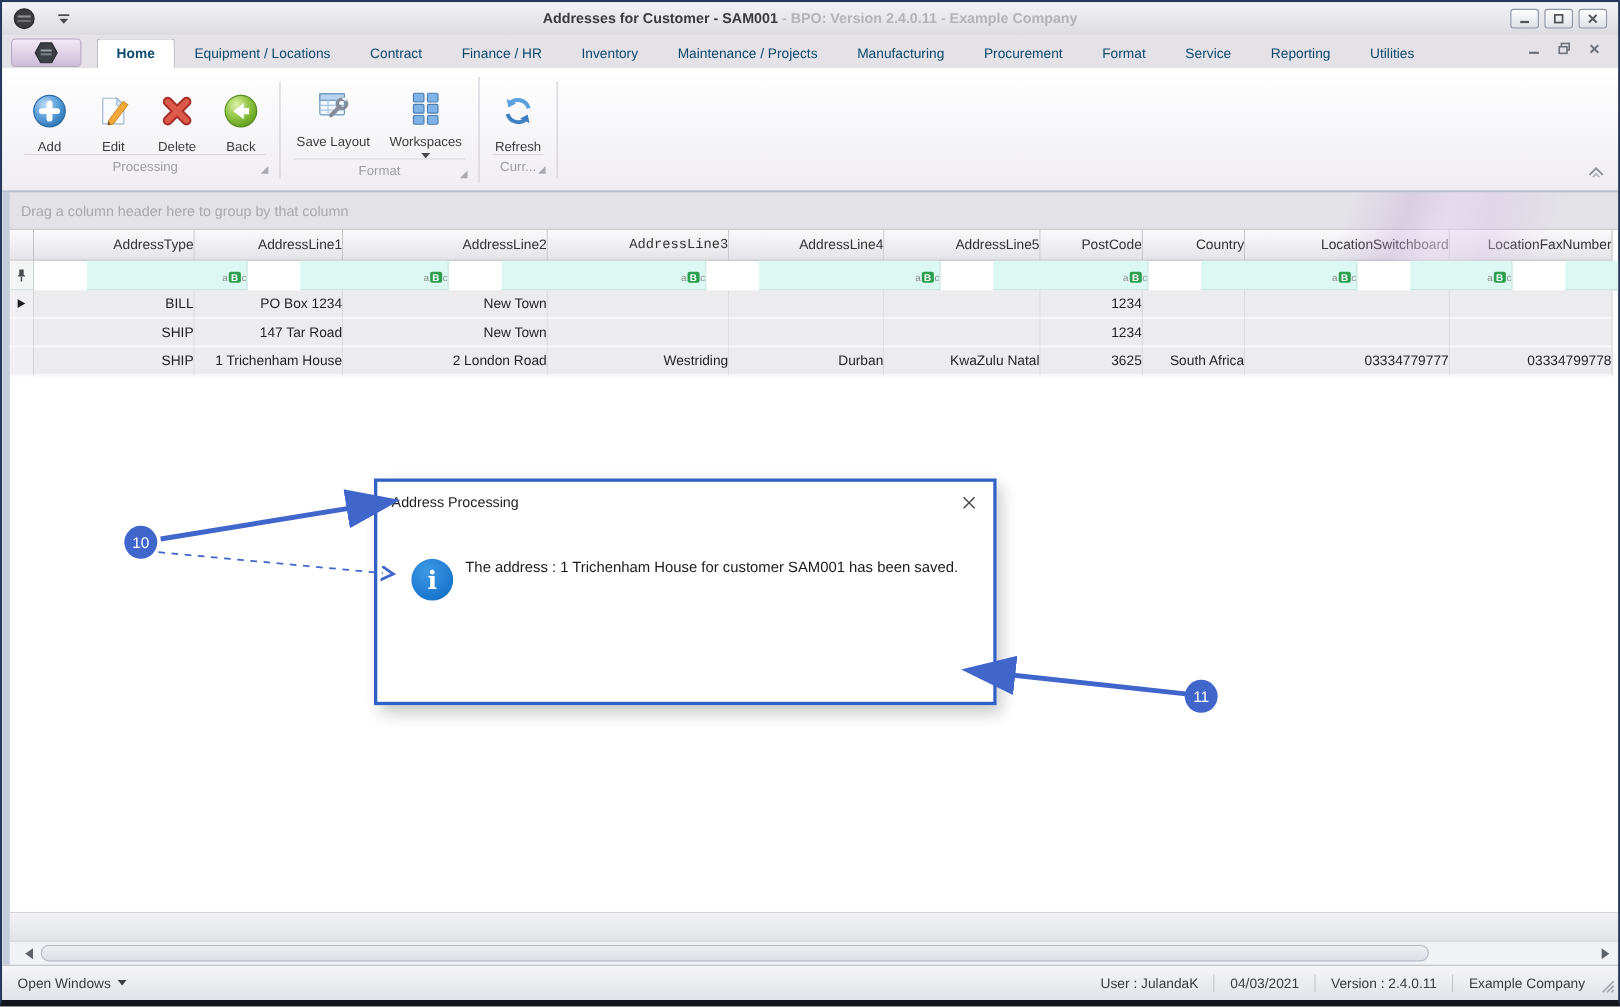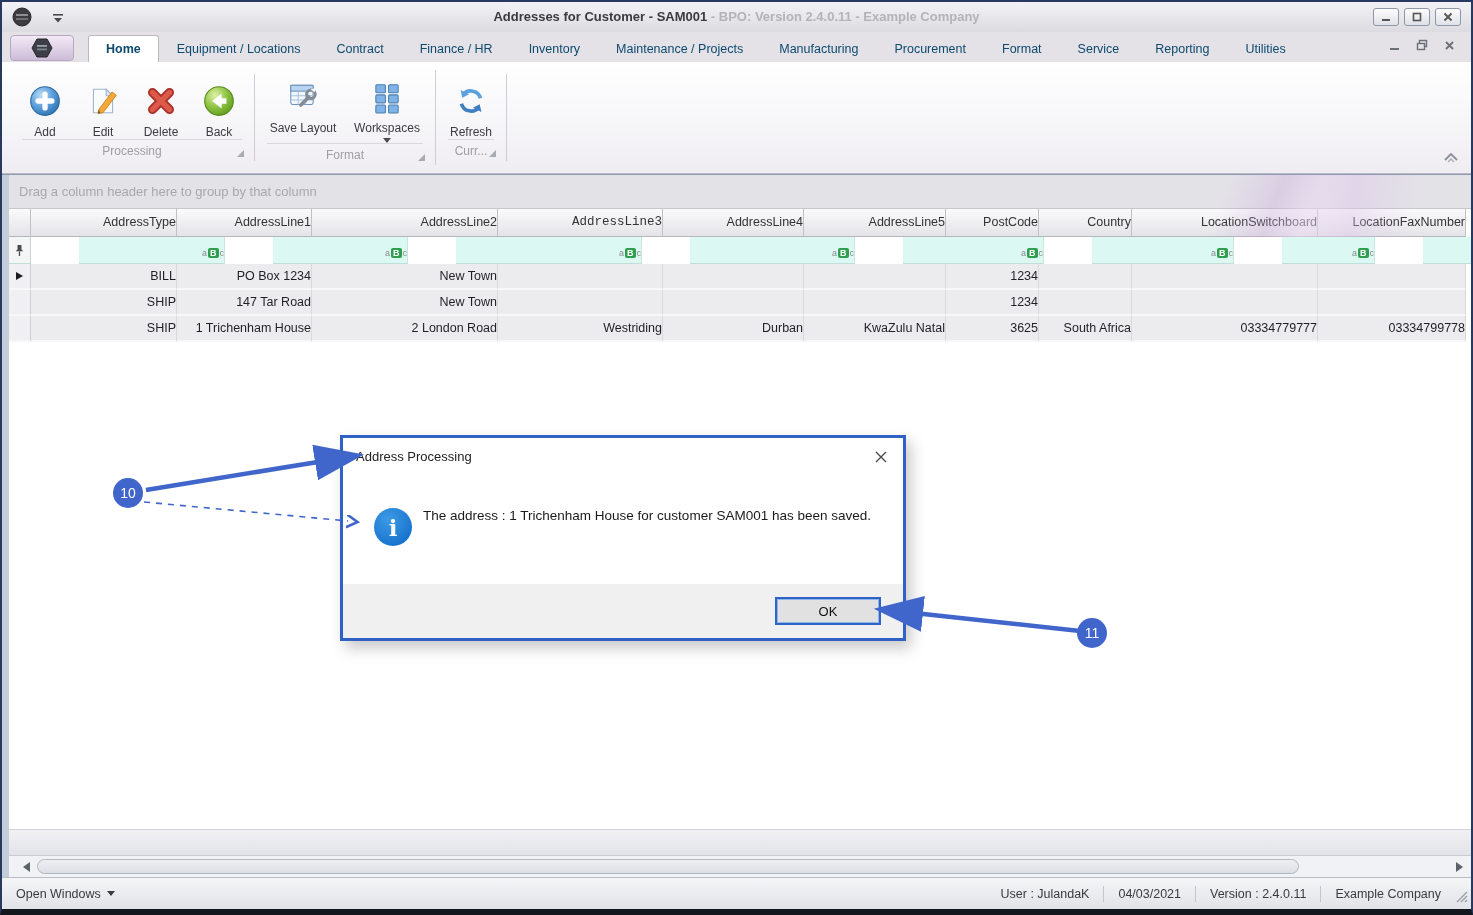--- a/index.html
+++ b/index.html
@@ -421,23 +421,20 @@
 
     <div class="dialog" style="left:338px;top:260px;">
       <div class="dlg-title">Address Processing</div>
       <div class="dlg-close">
           <svg width="14" height="14" viewBox="0 0 14 14">
             <path d="M2 2 L12 12 M12 2 L2 12" stroke="#4a4a4a" stroke-width="1.4"></path>
           </svg>
         </div>
       <div class="info-icon">i</div>
       <div class="dlg-msg">The address : 1 Trichenham House for customer SAM001 has been saved.</div>
-      <div class="dlg-footer">
-        <div class="ok-btn">OK</div>
-      </div>
     </div>
   </div>
 
   <div class="statusbar">
     <div class="open-windows">
       <span>Open Windows</span>
       <span class="ow-arrow"></span>
     </div>
     <div class="status-right">
       <span>User : JulandaK</span>

